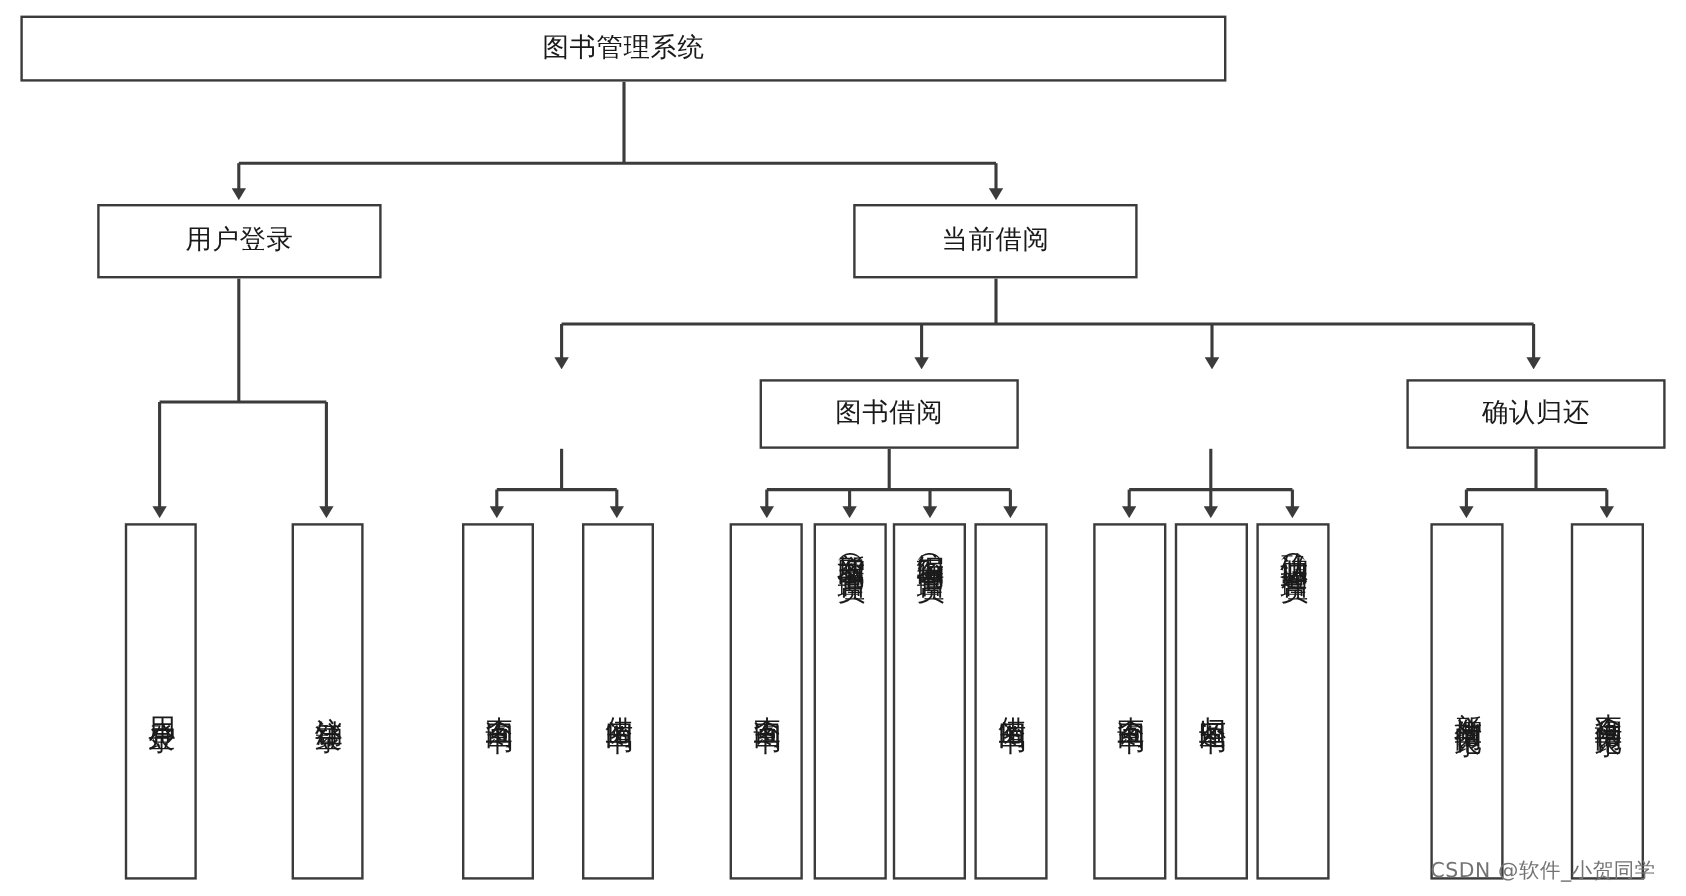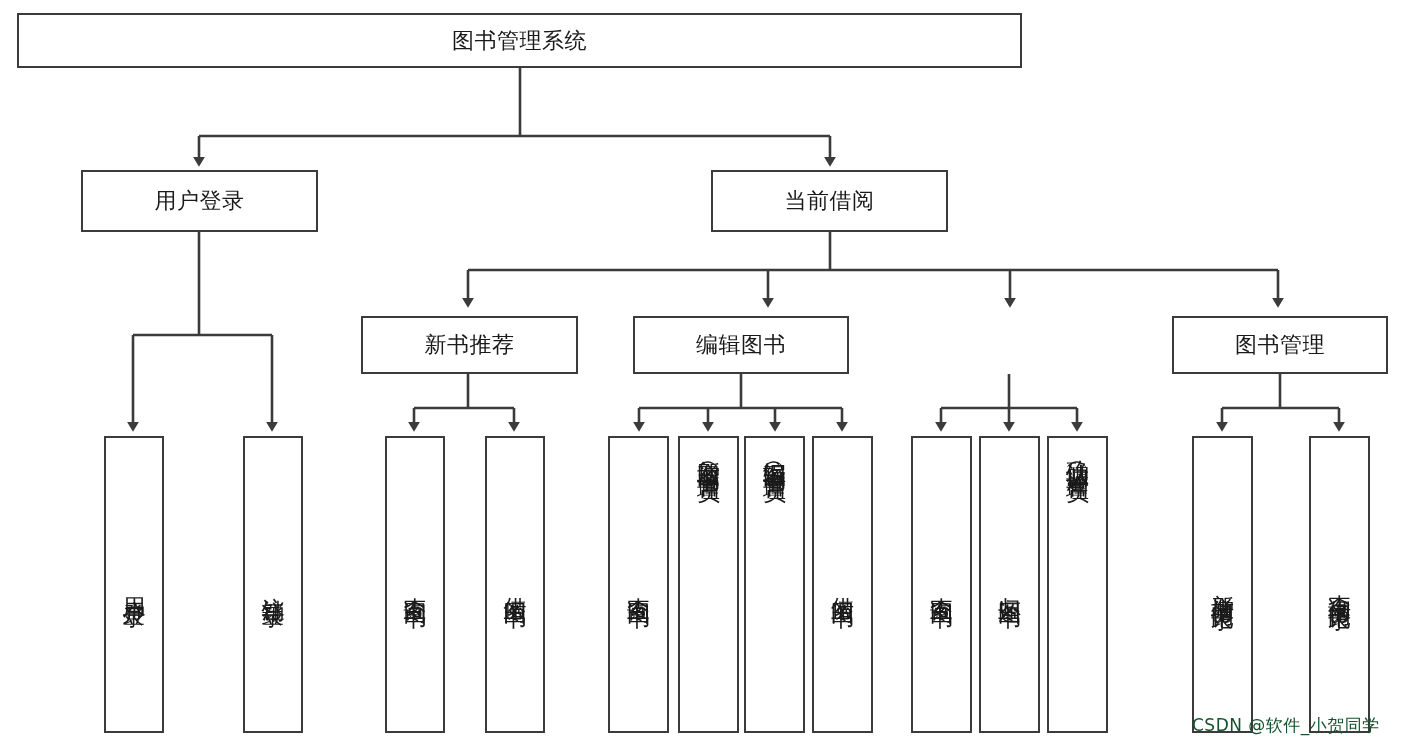--- a/index.html
+++ b/index.html
@@ -72,21 +72,21 @@
     align-items: flex-start;
   }
   .node.vertical.topped .label {
     margin-top: 4px;
   }
   #watermark {
     position: absolute;
     left: 1192px;
     top: 714px;
     font-size: 17px;
-    color: #14532d;
+    color: #737373;
     white-space: nowrap;
     letter-spacing: 0.5px;
     font-family: "DejaVu Sans", "Liberation Sans", sans-serif;
   }
 </style>
 </head>
 <body>
 
 <div id="diagram-root">
 
@@ -145,31 +145,28 @@
   </div>
 
   <div class="node horizontal level-2" style="left:81px; top:170px; width:237px; height:62px;">
     <span class="label">用户登录</span>
   </div>
 
   <div class="node horizontal level-2" style="left:711px; top:170px; width:237px; height:62px;">
     <span class="label">当前借阅</span>
   </div>
 
-  <div class="node horizontal level-3" style="left:361px; top:316px; width:217px; height:58px;">
-    <span class="label">新书推荐</span>
-  </div>
 
   <div class="node horizontal level-3" style="left:633px; top:316px; width:216px; height:58px;">
-    <span class="label">编辑图书</span>
+    <span class="label">图书借阅</span>
   </div>
 
 
   <div class="node horizontal level-3" style="left:1172px; top:316px; width:216px; height:58px;">
-    <span class="label">图书管理</span>
+    <span class="label">确认归还</span>
   </div>
 
   <div class="node vertical centered" style="left:104px; top:436px; width:60px; height:297px;">
     <span class="label">用户登录</span>
   </div>
 
   <div class="node vertical centered" style="left:243px; top:436px; width:60px; height:297px;">
     <span class="label">注销登录</span>
   </div>
 

